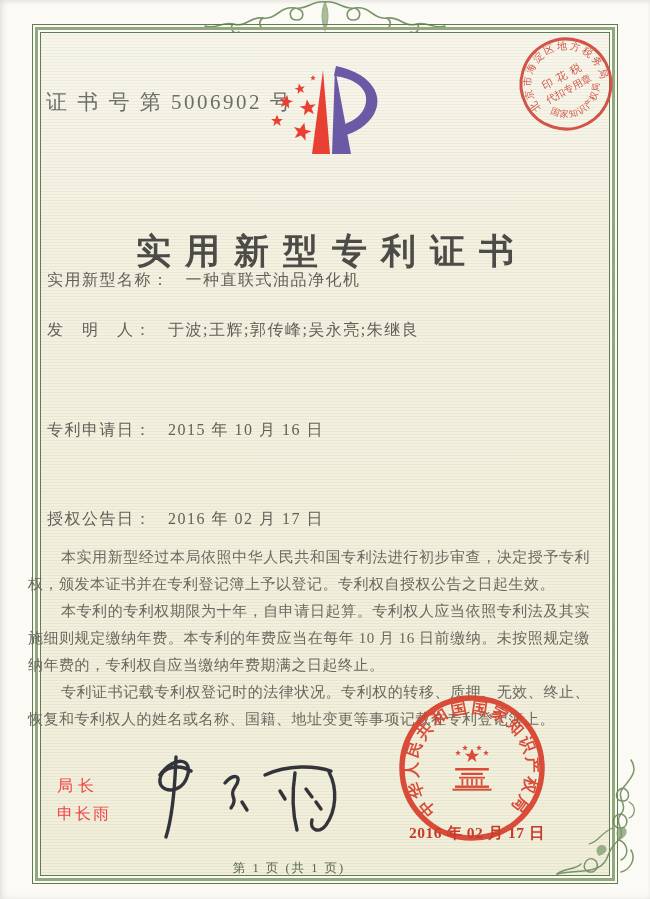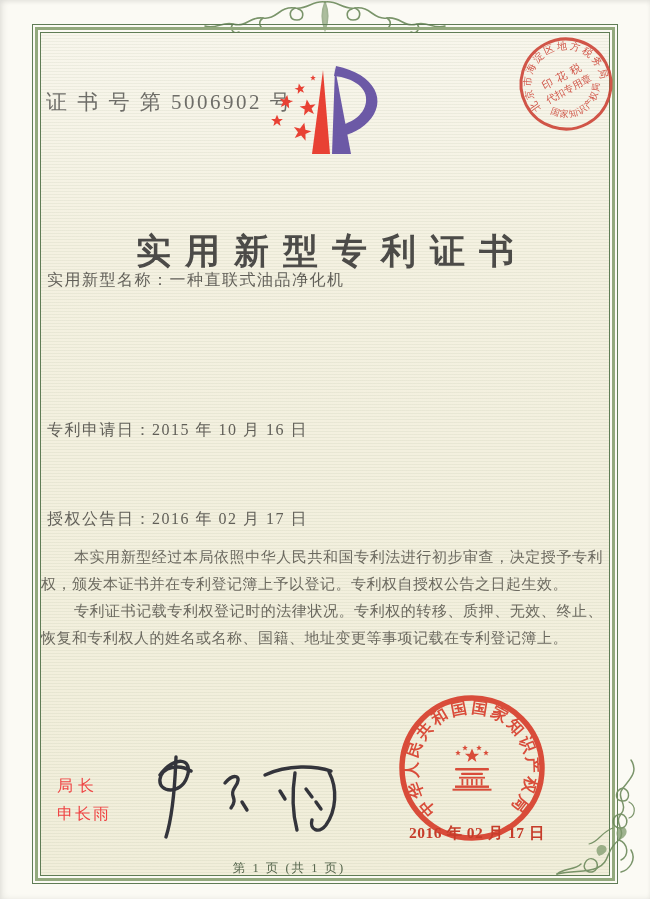--- a/index.html
+++ b/index.html
@@ -13,22 +13,22 @@
       background:
         repeating-linear-gradient(180deg, rgba(255,255,255,0) 0px, rgba(255,255,255,0) 2px, rgba(106,125,88,0.08) 2px, rgba(106,125,88,0.08) 3px),
         linear-gradient(180deg,#f8f6ec 0%,#f4f1e1 25%,#f1eeda 100%);}
   
   .abs{position:absolute;}
   .cert-no{left:46px;top:88px;font-size:21px;letter-spacing:2.5px;color:#6e6d68;}
   .title{left:0;top:188px;width:650px;text-align:center;font-size:35px;font-weight:600;
          letter-spacing:14px;text-indent:14px;color:#4c4b48;margin-top:40px;}
   .field{left:47px;font-size:16px;color:#615f58;letter-spacing:1.5px;white-space:nowrap;}
   .f0{top:270px}.f1{top:320px}.f2{top:370px}.f3{top:420px}.f4{top:464px}.f5{top:509px}
-  .field .lbl{margin-right:0;}
-  .body-text{left:41px;top:544px;width:562px;font-size:15px;line-height:27px;color:#6b695f;
+  .field .lbl{margin-right:16px;}
+  .body-text{left:28px;top:544px;width:562px;font-size:15px;line-height:27px;color:#6b695f;
              text-align:justify;letter-spacing:0.5px;}
   .body-text p{margin:0;text-indent:2.2em;}
   .director{left:57px;font-size:16px;color:#ef4444;letter-spacing:5px;}
   .d-title{top:776px}.d-name{top:804px;letter-spacing:2px;}
   .seal-date{left:392px;top:823px;width:170px;text-align:center;font-size:15.5px;font-weight:700;
              color:#c63c2a;letter-spacing:0.5px;}
   .footer{left:0;top:860px;width:578px;text-align:center;font-size:12.5px;color:#55654c;letter-spacing:2px;}
   svg{display:block;}
   .seal-svg{left:392px;top:688px;opacity:.93;}
   .tax-svg{left:511px;top:29px;opacity:.88;}
@@ -96,29 +96,33 @@
       <text class="tax-center" x="55" y="50" font-size="11" letter-spacing="1">印 花 税</text>
       <text class="tax-center" x="55" y="64" font-size="10">代扣专用章</text>
     </g>
   </svg>
 
   <div class="abs title">实用新型专利证书</div>
 
   <div class="abs field f0">
     <span class="lbl">实用新型名称：</span><span>一种直联式油品净化机</span>
   </div>
+  <div class="abs field f1">
+    <span class="lbl">发　明　人：</span><span>于波;王辉;郭传峰;吴永亮;朱继良</span>
+  </div>
   <div class="abs field f3">
     <span class="lbl">专利申请日：</span><span>2015 年 10 月 16 日</span>
   </div>
   <div class="abs field f5">
     <span class="lbl">授权公告日：</span><span>2016 年 02 月 17 日</span>
   </div>
 
   <div class="abs body-text">
     <p>本实用新型经过本局依照中华人民共和国专利法进行初步审查，决定授予专利权，颁发本证书并在专利登记簿上予以登记。专利权自授权公告之日起生效。</p>
+    <p>本专利的专利权期限为十年，自申请日起算。专利权人应当依照专利法及其实施细则规定缴纳年费。本专利的年费应当在每年 10 月 16 日前缴纳。未按照规定缴纳年费的，专利权自应当缴纳年费期满之日起终止。</p>
     <p>专利证书记载专利权登记时的法律状况。专利权的转移、质押、无效、终止、恢复和专利权人的姓名或名称、国籍、地址变更等事项记载在专利登记簿上。</p>
   </div>
 
   <svg class="abs seal-svg" width="160" height="160" viewBox="0 0 160 160">
     <circle cx="80" cy="80" r="70" fill="none" stroke-width="5.5" stroke="#d8402e"></circle>
     <defs>
         <path id="sealArc" d="M44.6,122.1 A55,55 0 1 1 115.4,122.1"></path>
       </defs>
     <text class="seal-arc-text"><textPath href="#sealArc" startOffset="0">中华人民共和国国家知识产权局</textPath></text>
     <g transform="translate(80,84)" fill="#d8402e">

